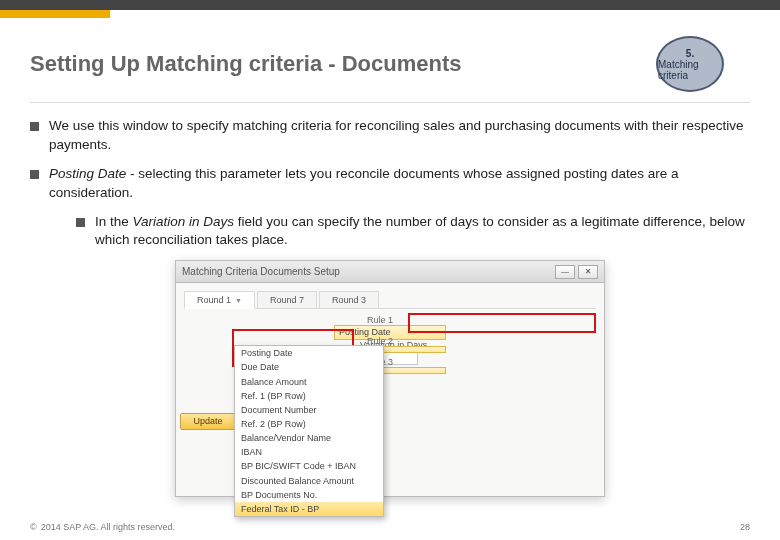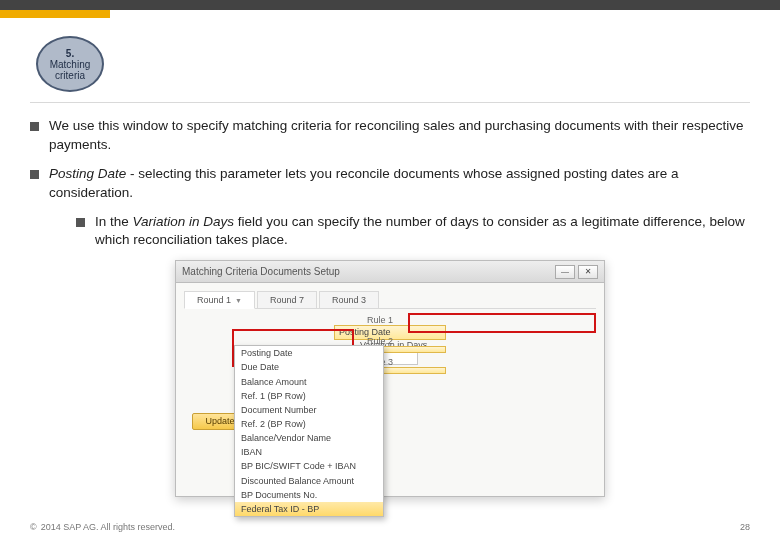--- a/index.html
+++ b/index.html
@@ -7,21 +7,21 @@
 
 .top-band { height: 10px; background: #434343; }
 .gold-stripe { height: 8px; width: 110px; background: #f0ab00; position: absolute; top: 10px; left: 0; }
 .spacer { height: 18px; }
 
 .header-row { display: flex; align-items: center; padding: 0 30px; margin-top: 8px; margin-bottom: 10px; }
 .title { font-size: 22px; font-weight: bold; color: #666; flex: 1; }
 .badge-wrap { width: 80px; display: flex; justify-content: center; margin-right: 20px; }
 .badge { width: 68px; height: 56px; border: 2px solid #4a5a73; border-radius: 50%; display: flex; flex-direction: column; align-items: center; justify-content: center; background: #b0bac9; }
 .badge-num { font-size: 10px; color: #223048; font-weight: bold; }
-.badge-txt { font-size: 10px; color: #223048; text-align: center; line-height: 1.1; }
+.badge-txt { font-size: 10px; color: #223048; line-height: 1.1; }
 
 .divider { height: 1px; background: #d9d9d9; margin: 4px 30px 14px; }
 
 .content { padding: 0 30px; }
 .bullet { display: flex; margin-bottom: 10px; font-size: 13.5px; line-height: 1.4; color: #222; }
 .bullet .sq { width: 9px; height: 9px; background: #555; flex: none; margin-top: 5px; margin-right: 10px; }
 .bullet.lvl2 { margin-left: 46px; }
 .bullet em { font-style: italic; }
 
 .dlg { width: 430px; margin: 10px auto 0; border: 1px solid #bcbcbc; box-shadow: 0 3px 10px rgba(0,0,0,.2); font-size: 10px; color: #333; background: #ef4444; }
@@ -40,36 +40,37 @@
 .rule-field { width: 112px; height: 15px; border: 1px solid #e0b84a; background: linear-gradient(#fff4d0,#ffe89a); font-size: 9px; color: #444; padding-left: 4px; line-height: 13px; }
 .var-lbl { margin-left: 26px; font-size: 9px; color: #555; width: 86px; }
 .var-input { width: 56px; height: 15px; border: 1px solid #c8c8c8; background: #fff; font-size: 9px; padding-left: 4px; line-height: 13px; }
 .red-outline-right { position: absolute; border: 2px solid #d11313; width: 188px; height: 20px; left: 232px; top: 30px; pointer-events: none; }
 .red-outline-left { position: absolute; border: 2px solid #d11313; width: 122px; height: 38px; left: 56px; top: 46px; pointer-events: none; }
 
 .dropdown { position: absolute; left: 58px; top: 62px; width: 150px; background: #fff; border: 1px solid #bcbcbc; box-shadow: 2px 3px 6px rgba(0,0,0,.25); z-index: 5; }
 .dropdown div { padding: 1px 6px; font-size: 9px; color: #444; line-height: 1.35; white-space: nowrap; overflow: hidden; }
 .dropdown .sel { background: linear-gradient(#ffe9a8,#ffd96a); }
 
-.update-btn { position: absolute; left: 16px; top: 130px; width: 56px; height: 17px; background: linear-gradient(#ffe49a,#f6c94a); border: 1px solid #caa035; font-size: 9px; color: #553c00; text-align: center; line-height: 15px; border-radius: 2px; }
+.update-btn { position: absolute; left: 4px; top: 130px; width: 56px; height: 17px; background: linear-gradient(#ffe49a,#f6c94a); border: 1px solid #caa035; font-size: 9px; color: #553c00; text-align: center; line-height: 15px; border-radius: 2px; }
 
 .body-spacer { height: 110px; }
 
 .footer { position: absolute; bottom: 8px; left: 0; right: 0; padding: 0 30px; display: flex; align-items: center; font-size: 9px; color: #777; }
 .footer .c { margin-right: 4px; }
 .footer .pg { margin-left: auto; }
 </style>
 </head>
 <body>
 
 <div class="top-band"></div>
 <div class="gold-stripe"></div>
 <div class="spacer"></div>
 
 <div class="header-row">
+  <div class="title">Setting Up Matching criteria - Documents</div>
   <div class="badge-wrap">
     <div class="badge">
       <div class="badge-num">5.</div>
       <div class="badge-txt">Matching criteria</div>
     </div>
   </div>
 </div>
 
 <div class="divider"></div>
 

